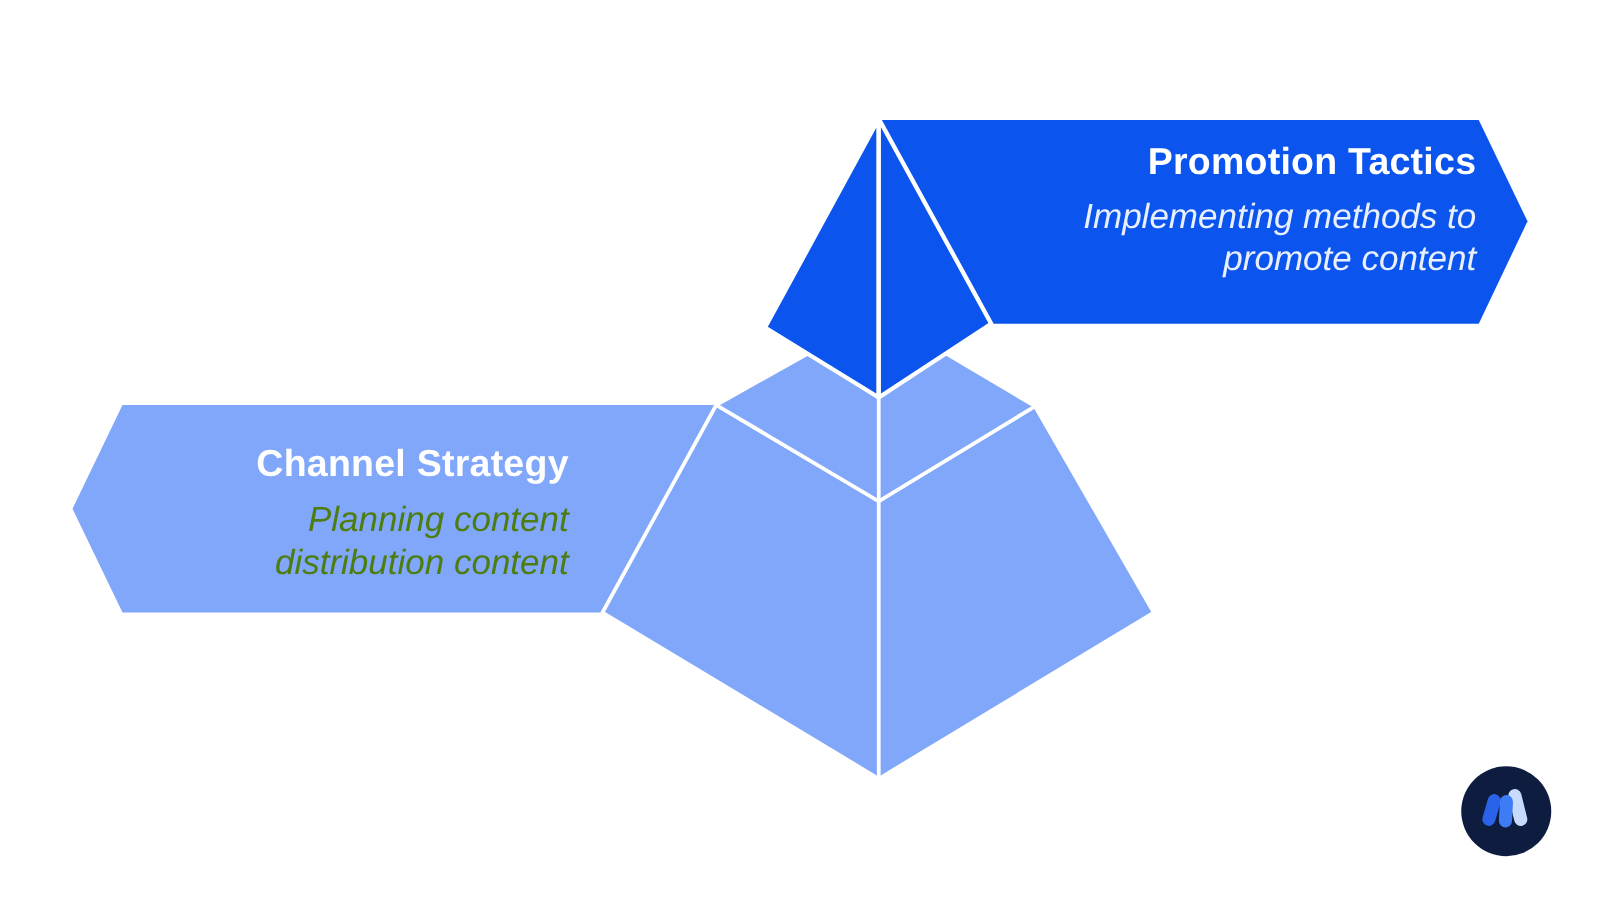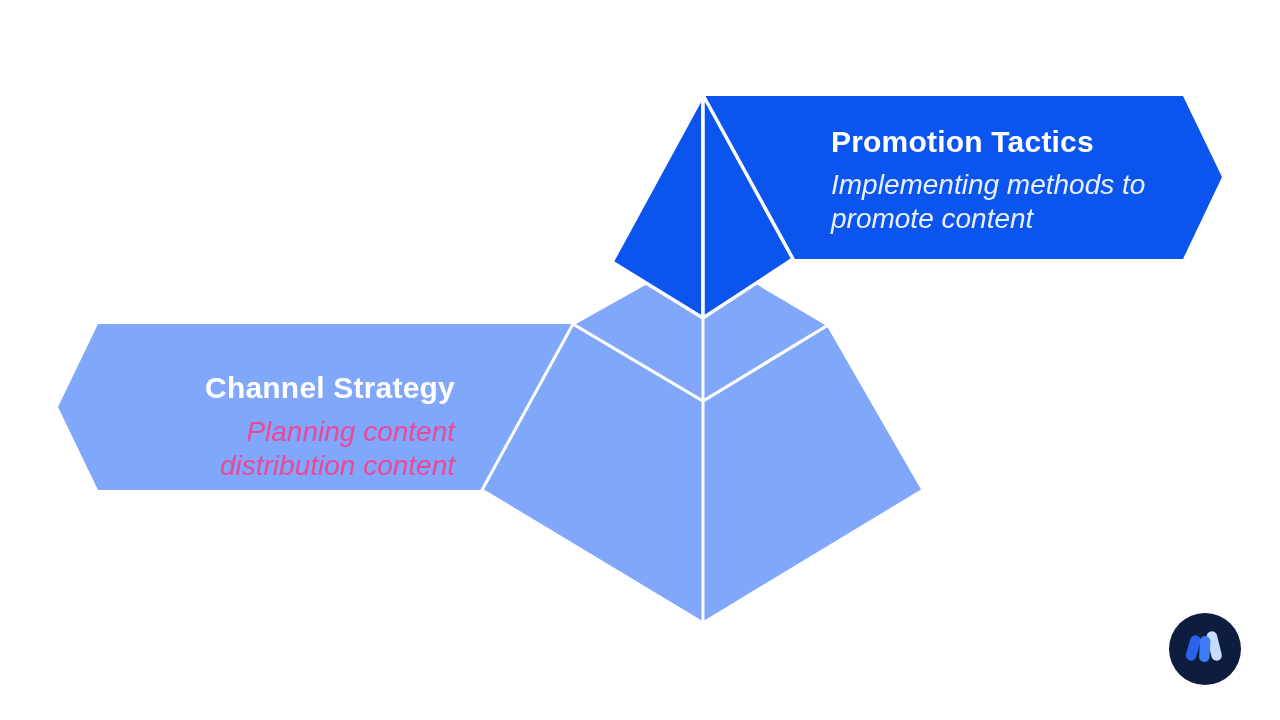--- a/index.html
+++ b/index.html
@@ -36,35 +36,33 @@
   .label-desc {
     margin-top: 7px;
     font-size: 28px;
     line-height: 34px;
     font-weight: 400;
     color: #e9f0fd;
     font-style: italic;
   }
   .label-right {
     left: 811px;
-    top: 123px;
+    top: 111px;
     width: 370px;
-    text-align: left;
-    margin-left: 20px;
+    text-align: right;
   }
   .label-left {
     left: 100px;
     top: 353px;
     width: 355px;
     text-align: right;
-    margin-top: 16px;
   }
   .label-left .label-desc {
     margin-top: 8px;
-    color: #ec4899;
+    color: #4d7c0f;
   }
 </style>
 </head>
 <body>
 
 <div class="slide">
 
   <svg class="diagram-svg" width="1280" height="720" viewBox="0 0 1280 720">
 
     <polygon points="98,324 573,324 482,490 98,490 58,407" fill="#80A7FA"></polygon>

